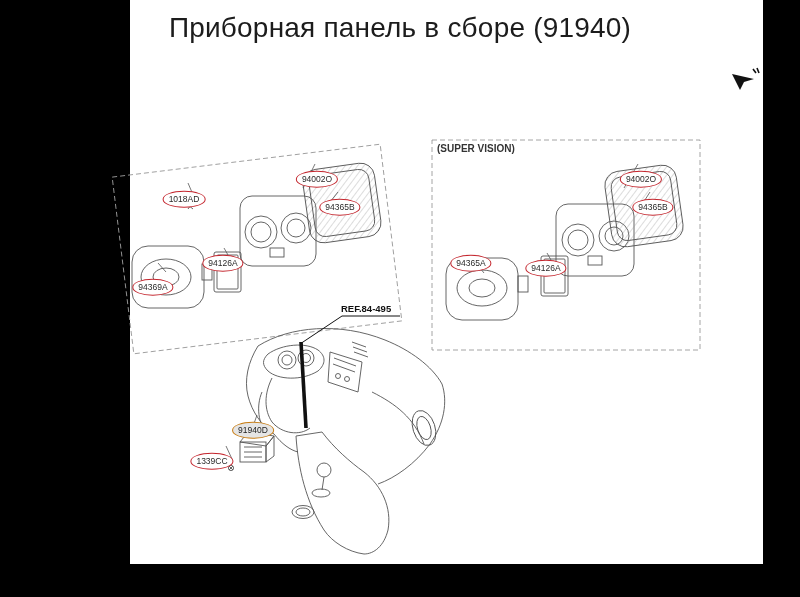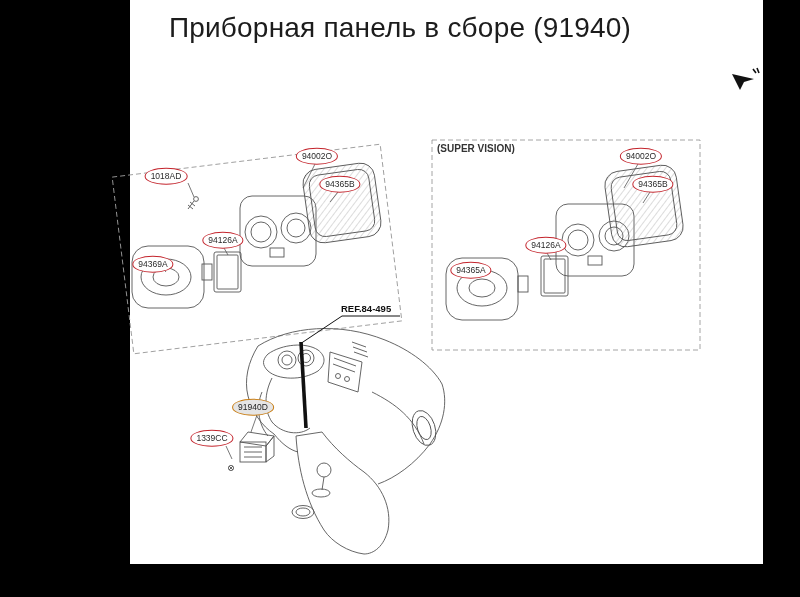--- a/index.html
+++ b/index.html
@@ -13,21 +13,21 @@
   .bar.bottom { left:0;   top:564px; width:800px; height:33px;  }
 
   .title { position:absolute; left:140px; top:12px; width:520px; text-align:center;
            font-size:28px; font-weight:400; color:#1c1c1c; letter-spacing:.2px; }
 
   svg.art { position:absolute; left:0; top:0; }
 
   .callout { position:absolute; transform:translate(-50%,-50%);
              border:1.4px solid #c4262e; border-radius:50%;
              background:#ffffff; color:#2a2a2a;
-             font-size:8.5px; line-height:1; padding:3px 5px; white-space:nowrap; }
+             font-size:8.5px; line-height:1; padding:3px 5px; white-space:nowrap;margin-top:23px; }
   .callout.highlight { background:#e5e5e5; border-color:#c87d14; color:#222222; }
 
   .caption-sv { position:absolute; left:437px; top:143px; font-size:10px; color:#333333;font-weight:bold; }
   .ref { position:absolute; left:341px; top:303px; font-size:9.5px; font-weight:bold; color:#111111; }
 
   .corner-icon { position:absolute; left:729px; top:66px; width:32px; height:28px; }
 </style>
 </head>
 <body>
 
@@ -167,27 +167,27 @@
       <line x1="547" y1="253" x2="551" y2="260"></line>
       <line x1="476" y1="263" x2="484" y2="273"></line>
       <line x1="257" y1="415" x2="251" y2="432"></line>
       <line x1="226" y1="446" x2="232" y2="459"></line>
     </g>
   </svg>
 
   <div class="caption-sv">(SUPER VISION)</div>
   <div class="ref">REF.84-495</div>
 
-  <div class="callout" style="left:166px;top:176px">1018AD</div>
+  <div class="callout" style="left:184px;top:176px">1018AD</div>
   <div class="callout" style="left:317px;top:156px">94002O</div>
   <div class="callout" style="left:340px;top:184px">94365B</div>
   <div class="callout" style="left:223px;top:240px">94126A</div>
   <div class="callout" style="left:153px;top:264px">94369A</div>
 
   <div class="callout" style="left:641px;top:156px">94002O</div>
   <div class="callout" style="left:653px;top:184px">94365B</div>
   <div class="callout" style="left:546px;top:245px">94126A</div>
-  <div class="callout" style="left:471px;top:270px">94365A</div>
+  <div class="callout" style="left:471px;top:240px">94365A</div>
 
   <div class="callout highlight" style="left:253px;top:407px">91940D</div>
   <div class="callout" style="left:212px;top:438px">1339CC</div>
 
 </div>
 
 </body></html>

